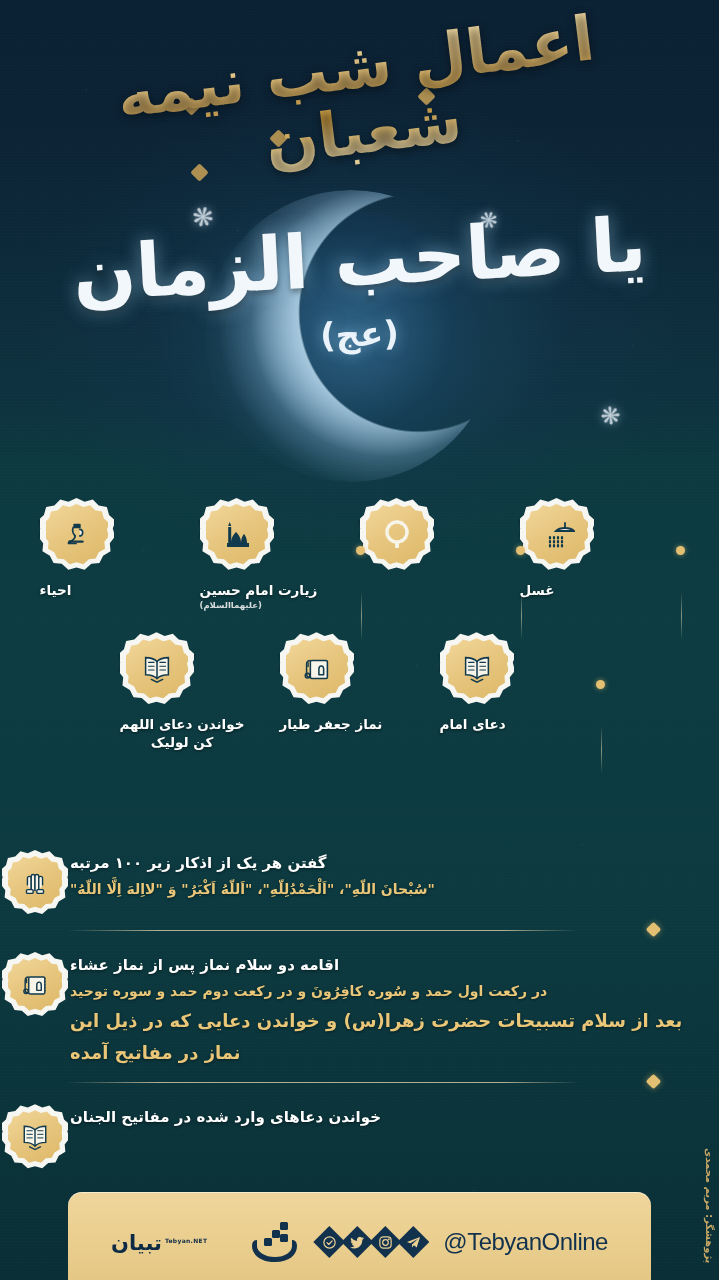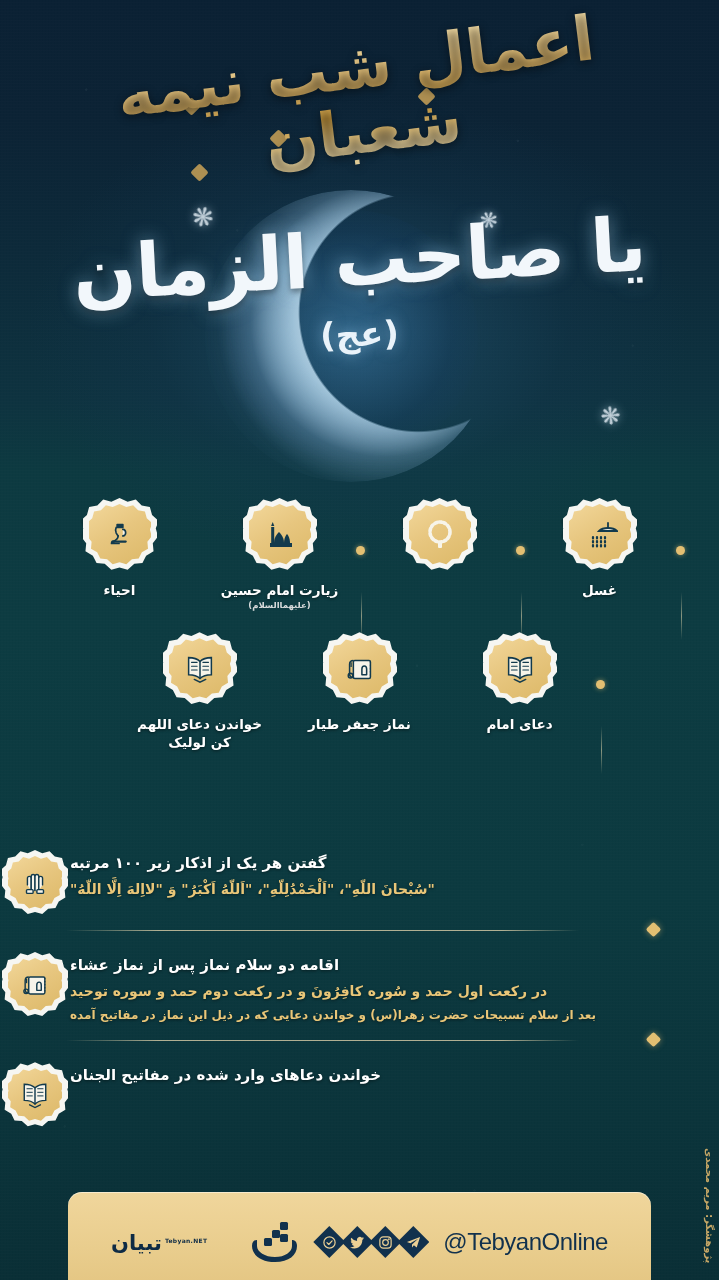--- a/index.html
+++ b/index.html
@@ -100,21 +100,21 @@
   .dandelion{position:absolute;color:#dfeaf2;opacity:.85;font-size:26px;line-height:1;filter:drop-shadow(0 0 5px rgba(220,240,255,.6));}
   .d1{left:192px;top:22px;transform:rotate(15deg);}
   .d2{left:480px;top:28px;transform:rotate(-25deg);font-size:22px;}
   .d3{left:600px;top:222px;transform:rotate(40deg);font-size:24px;}
 
   
   .grid{position:absolute;top:498px;left:0;right:0;}
   .grid-row{display:flex;flex-direction:row;justify-content:center;align-items:flex-start;}
   .grid-row + .grid-row{margin-top:22px;}
   .cell{
-    width:160px;display:flex;flex-direction:column;align-items:center;
+    width:160px;display:flex;flex-direction:column;align-items:flex-end;
     position:relative;
   }
   .cell .vdiv{
     position:absolute;right:-2px;top:94px;width:1px;height:48px;
     background:linear-gradient(180deg,rgba(240,225,180,0),rgba(240,225,180,.55),rgba(240,225,180,0));
   }
   .cell .bdot{
     position:absolute;right:-5px;top:48px;width:9px;height:9px;border-radius:50%;
     background:#e3bf72;box-shadow:0 0 5px rgba(227,191,114,.6);
   }
@@ -153,21 +153,21 @@
   .row-text{flex:1;text-align:left;padding-right:8px;padding-top:4px;}
   .row-title{
     color:#ffffff;font-size:15px;font-weight:700;letter-spacing:-.3px;line-height:1.5;
     text-shadow:0 1px 3px rgba(0,0,0,.45);
   }
   .row-gold{
     color:#e9c678;font-size:14px;font-weight:700;letter-spacing:-.3px;line-height:1.7;margin-top:3px;
     text-shadow:0 1px 3px rgba(0,0,0,.45);
   }
   .row-detail{
-    color:#e9c678;font-size:12px;font-weight:700;letter-spacing:-.3px;line-height:1.75;margin-top:2px;
+    color:#e9c678;font-size:18px;font-weight:700;letter-spacing:-.3px;line-height:1.75;margin-top:2px;
     text-shadow:0 1px 3px rgba(0,0,0,.45);
   }
   .sep-wrap{position:relative;height:34px;}
   .hline{
     position:absolute;left:66px;right:140px;top:14px;height:1px;
     background:linear-gradient(90deg,rgba(232,216,175,0) 0%, rgba(232,216,175,.75) 18%, rgba(232,216,175,.75) 85%, rgba(232,216,175,0) 100%);
   }
   .vdot{
     position:absolute;right:60px;top:8px;width:11px;height:11px;background:#e3bf72;
     transform:rotate(45deg);border-radius:2px;box-shadow:0 0 6px rgba(227,191,114,.55);

